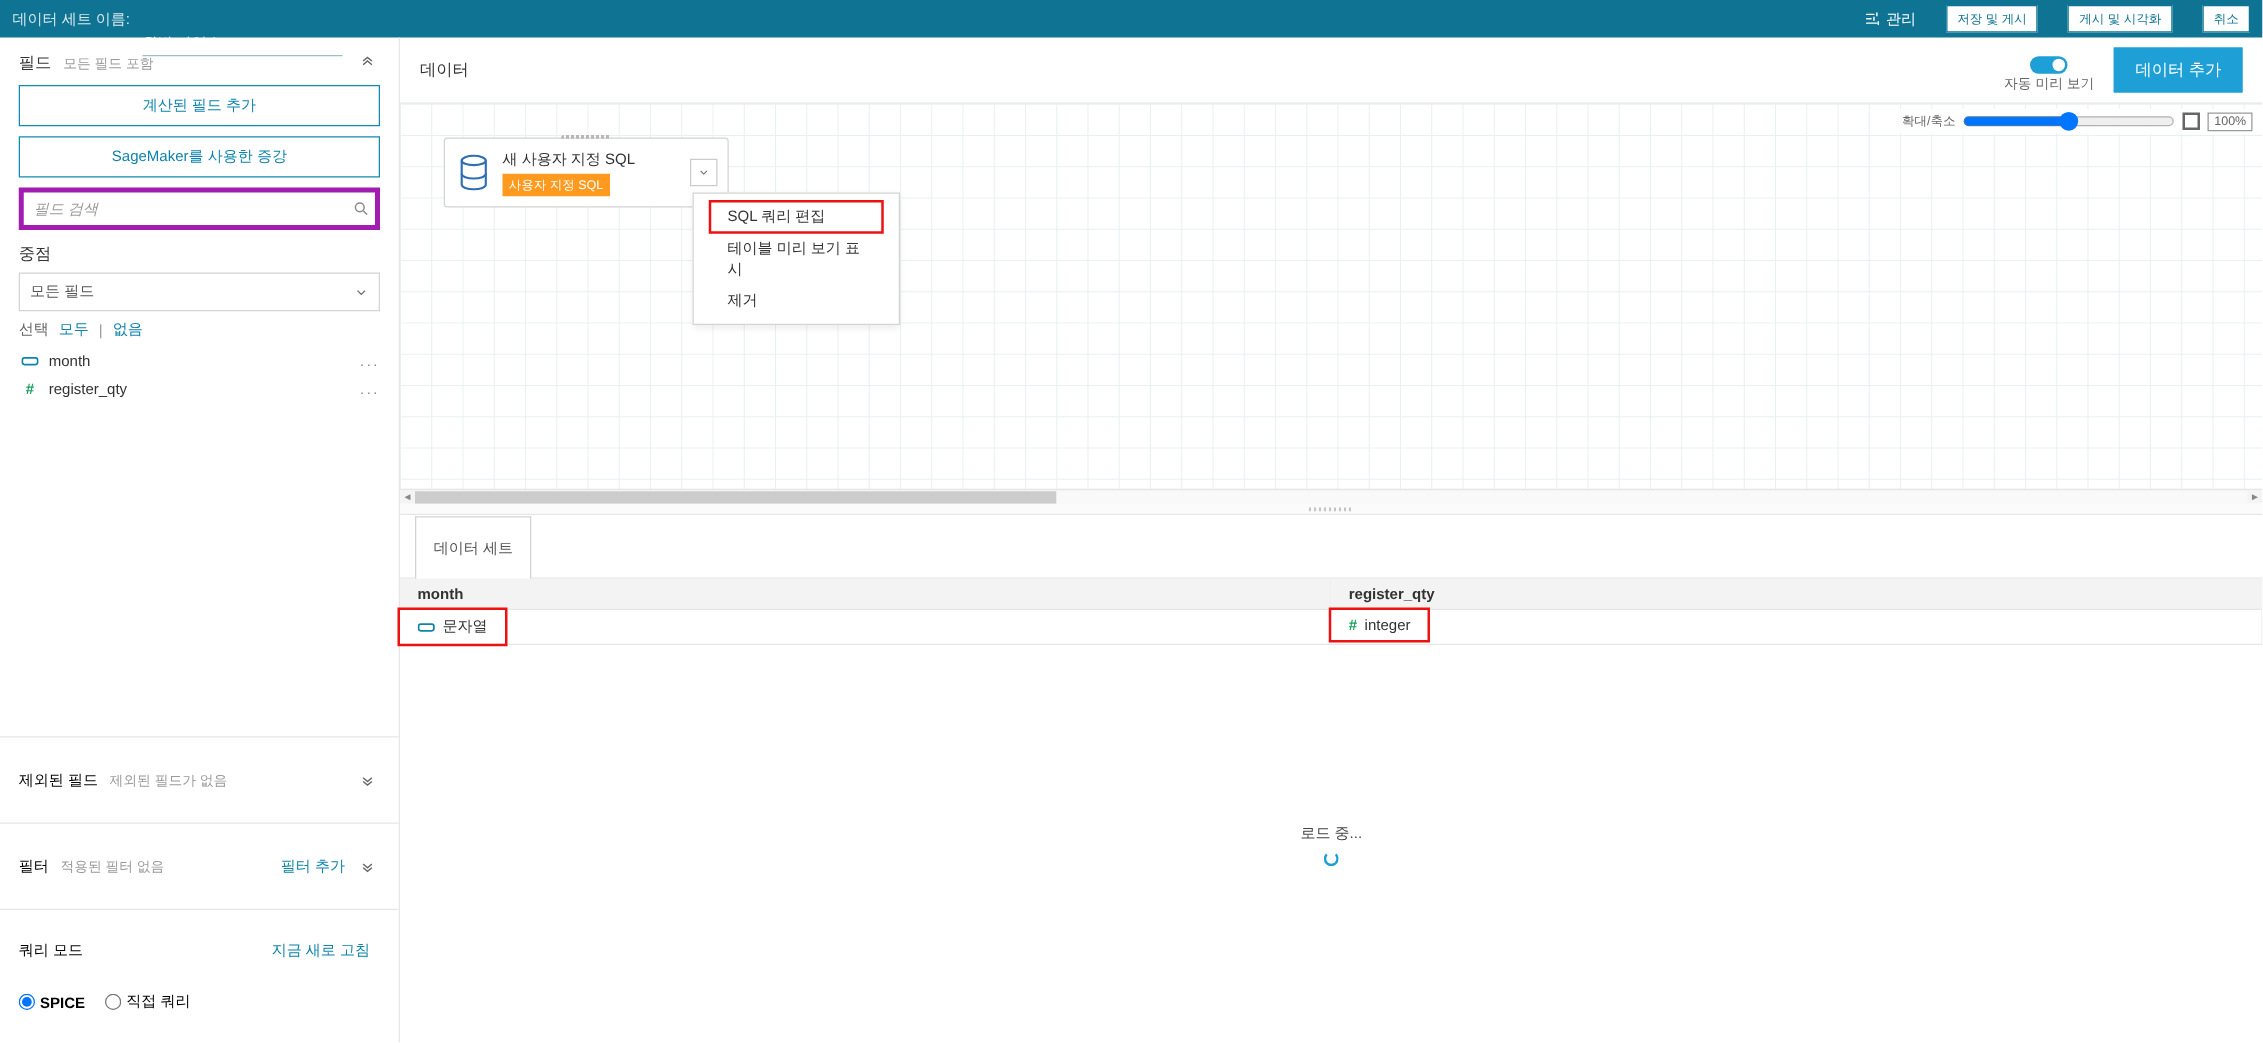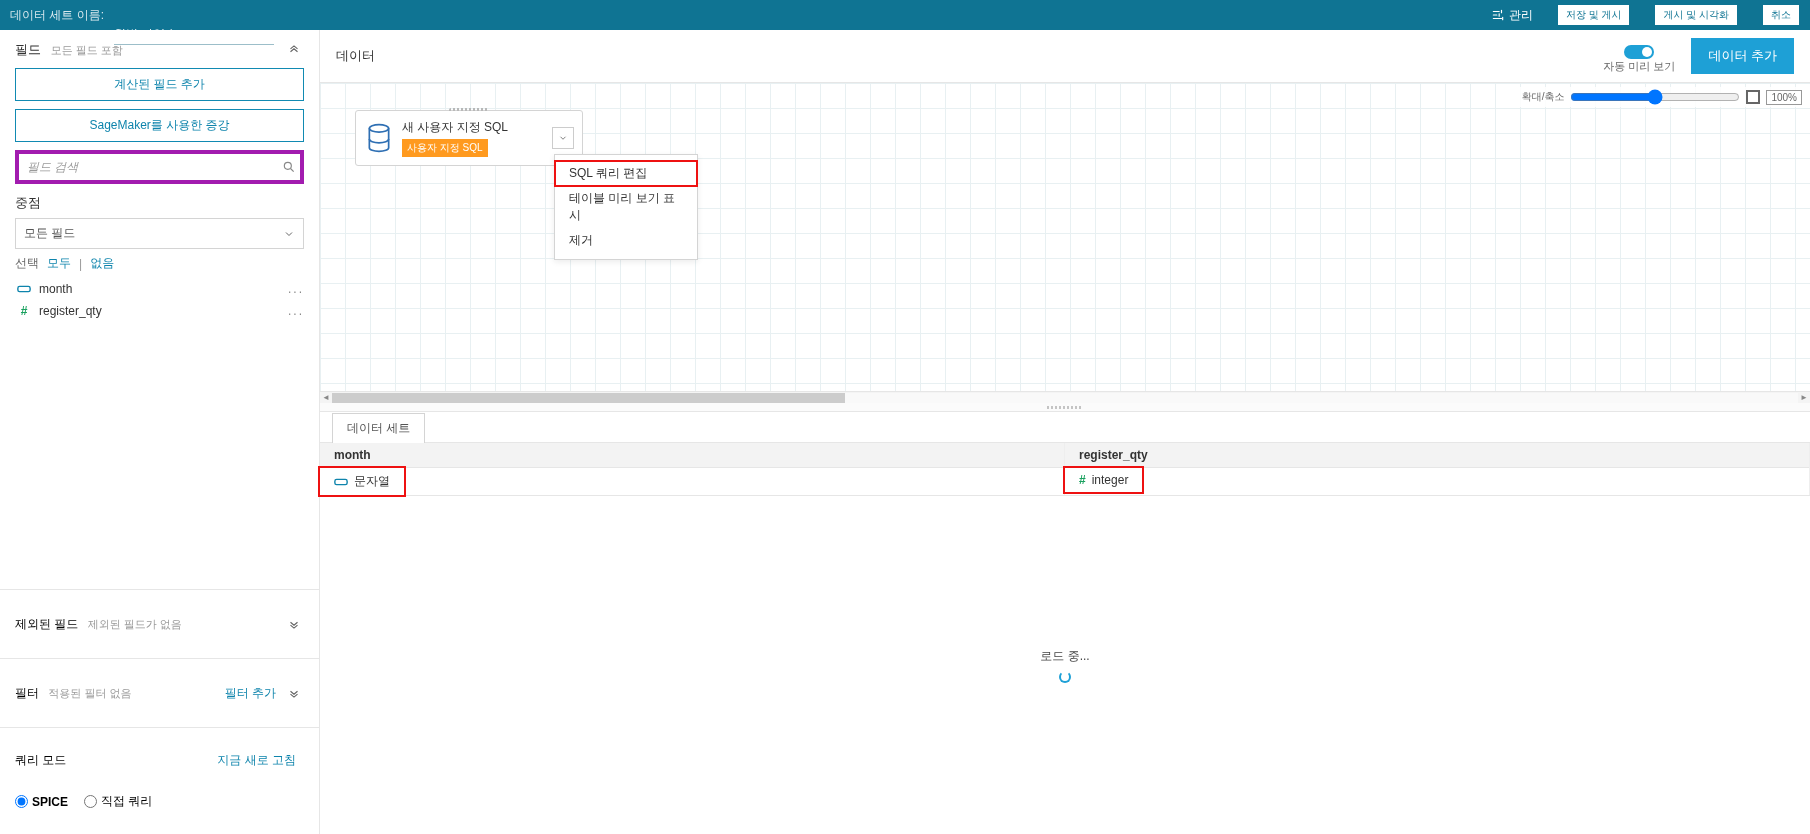--- a/index.html
+++ b/index.html
@@ -68,37 +68,37 @@
     .zoom-ctrl .pct { border: 1px solid #999; padding: 1px 4px; font-size: 10px; }
     .zoom-square { width: 14px; height: 14px; border: 2px solid #666; display: inline-block; }
 
     .node { position: absolute; left: 35px; top: 27px; width: 228px; height: 56px; background: #fff; border: 1px solid #d4d4d4; border-radius: 3px; display: flex; align-items: center; padding: 6px 8px; }
     .node::before { content: ""; position: absolute; top: -3px; left: 50%; transform: translateX(-50%); width: 40px; height: 3px; background: repeating-linear-gradient(90deg, #b8b8b8 0 2px, transparent 2px 4px); border-radius: 2px 2px 0 0; }
     .node .db-icon { width: 30px; height: 34px; display: flex; align-items: center; justify-content: center; color: #2e6fb3; }
     .node .text { margin-left: 8px; font-size: 12px; color: #333; }
     .node .badge { display: inline-block; background: #ff9a1f; color: #fff; font-size: 10px; padding: 2px 5px; margin-top: 3px; }
     .node .exp { margin-left: auto; width: 22px; height: 22px; border: 1px solid #ccc; display: flex; align-items: center; justify-content: center; font-size: 10px; color: #666; cursor: pointer; }
 
-    .dropdown-menu { position: absolute; left: 234px; top: 71px; width: 144px; background: #fff; border: 1px solid #d4d4d4; font-size: 12px; padding: 6px 0; box-shadow: 0 2px 6px rgba(0,0,0,0.08); }
+    .dropdown-menu { position: absolute; left: 234px; top: 71px; width: 166px; background: #fff; border: 1px solid #d4d4d4; font-size: 12px; padding: 6px 13px; box-shadow: 0 2px 6px rgba(0,0,0,0.08); }
     .dropdown-menu .mi { padding: 4px 14px; cursor: pointer; color: #333; }
     .dropdown-menu .mi.hl { outline: 2px solid #e11; outline-offset: -1px; }
 
     .canvas-scroll { position: absolute; bottom: 0; left: 0; right: 0; height: 12px; background: #f4f4f4; border-top: 1px solid #e6e6e6; display: flex; align-items: center; }
     .canvas-scroll .lbtn, .canvas-scroll .rbtn { width: 12px; height: 12px; display: flex; align-items: center; justify-content: center; font-size: 8px; color: #888; }
     .canvas-scroll .track { flex: 1; height: 10px; background: #f9f9f9; position: relative; }
     .canvas-scroll .thumb { position: absolute; left: 0; top: 0; width: 35%; height: 100%; background: #ccc; }
 
     
     .resize-handle { height: 8px; background: #fbfbfb; cursor: ns-resize; display: flex; align-items: center; justify-content: center; }
     .resize-handle .dots { width: 36px; height: 3px; background: repeating-linear-gradient(90deg, #c4c4c4 0 2px, transparent 2px 4px); }
 
     
     .bottom-panel { flex: 1; display: flex; flex-direction: column; border-top: 1px solid #e6e6e6; }
     .tabs { display: flex; border-bottom: 1px solid #e6e6e6; padding-left: 12px; }
-    .tab { font-size: 12px; color: #555; padding: 6px 14px; border: 1px solid #d4d4d4; border-bottom: none; background: #fff; position: relative; top: 1px; }
+    .tab { font-size: 12px; color: #555; padding: 16px 14px; border: 1px solid #d4d4d4; border-bottom: none; background: #fff; position: relative; top: 1px; }
 
     .table-wrap { display: flex; border-bottom: 1px solid #e6e6e6; }
     .table-col { flex: 1; border-right: 1px solid #eee; }
     .th { background: #f3f3f3; padding: 5px 14px; font-size: 12px; font-weight: bold; color: #333; border-bottom: 1px solid #e6e6e6; }
     .type-cell { display: inline-flex; align-items: center; gap: 6px; padding: 5px 14px; font-size: 12px; color: #333; }
     .type-cell.hl { outline: 2px solid #e11; }
 
     .loading-area { flex: 1; display: flex; flex-direction: column; align-items: center; justify-content: center; gap: 6px; }
     .loading-area .txt { font-size: 12px; color: #444; }
     .spinner { width: 12px; height: 12px; border: 2px solid #1ea0d6; border-top-color: transparent; border-radius: 50%; }

